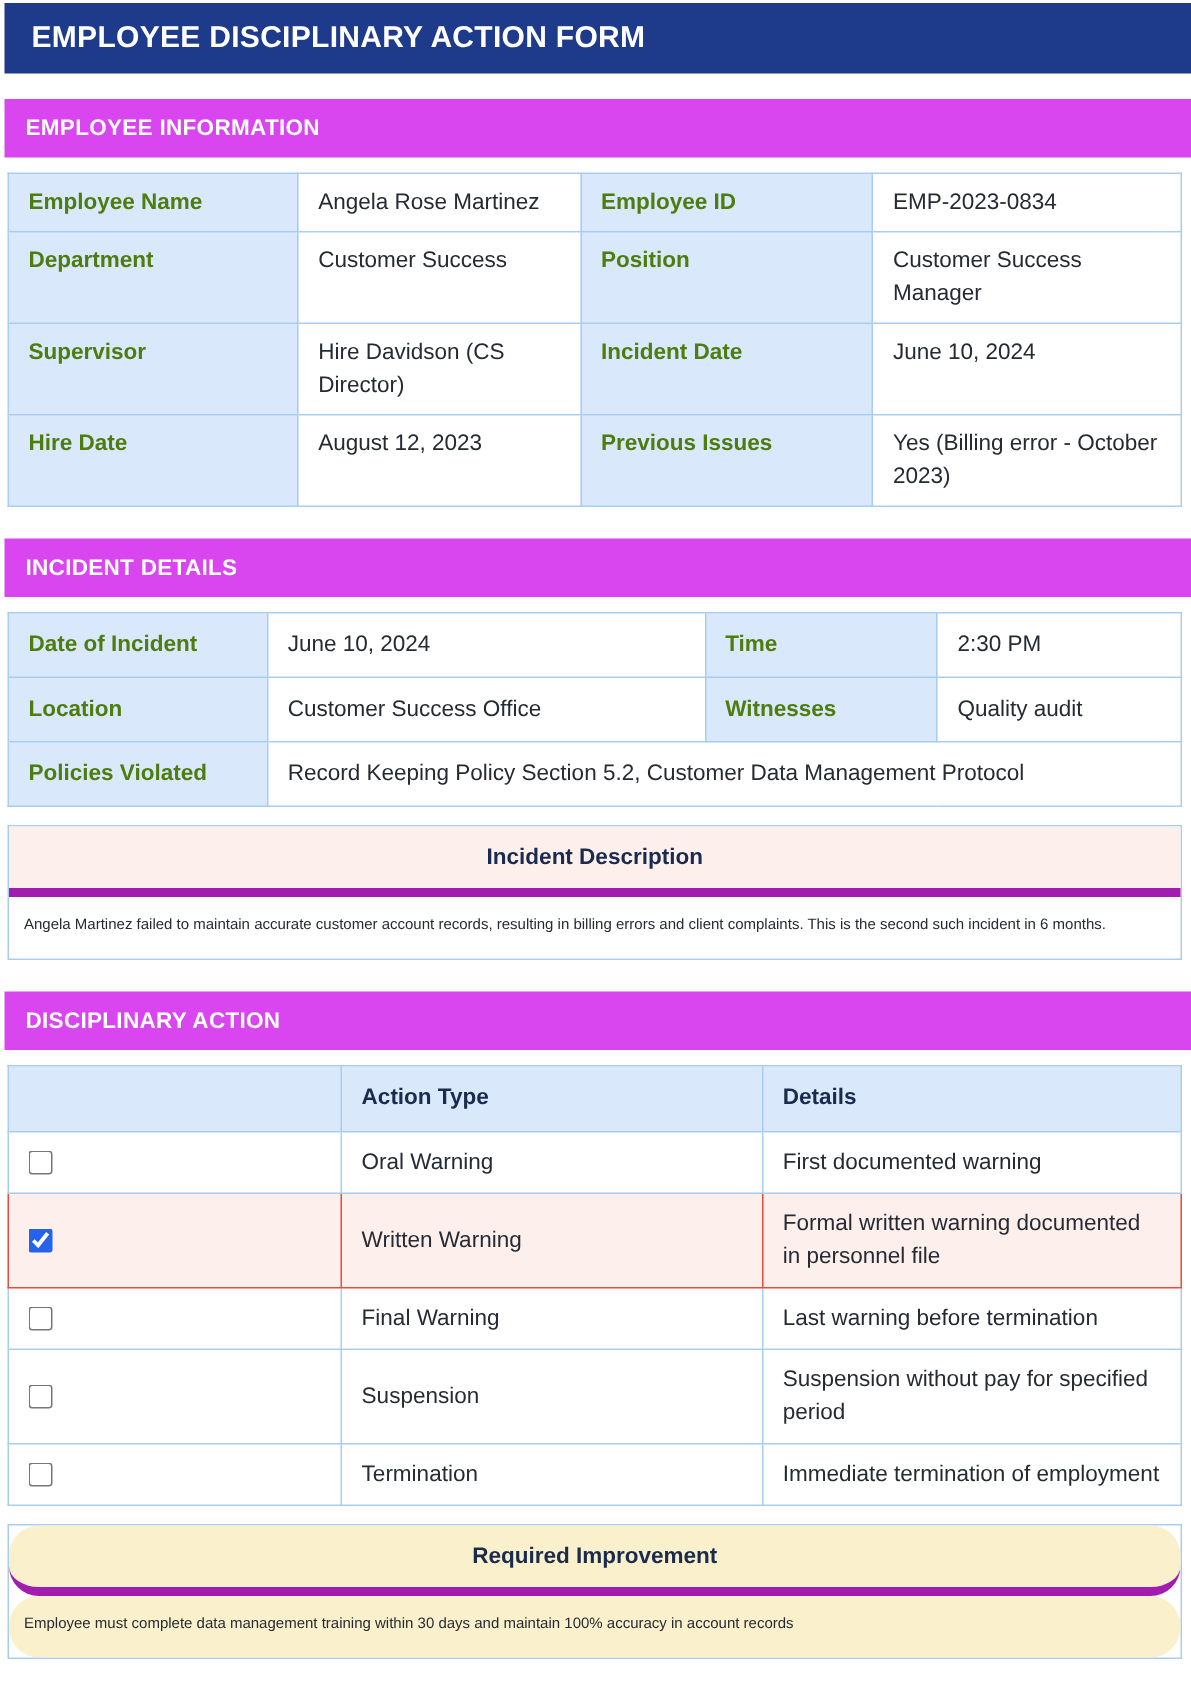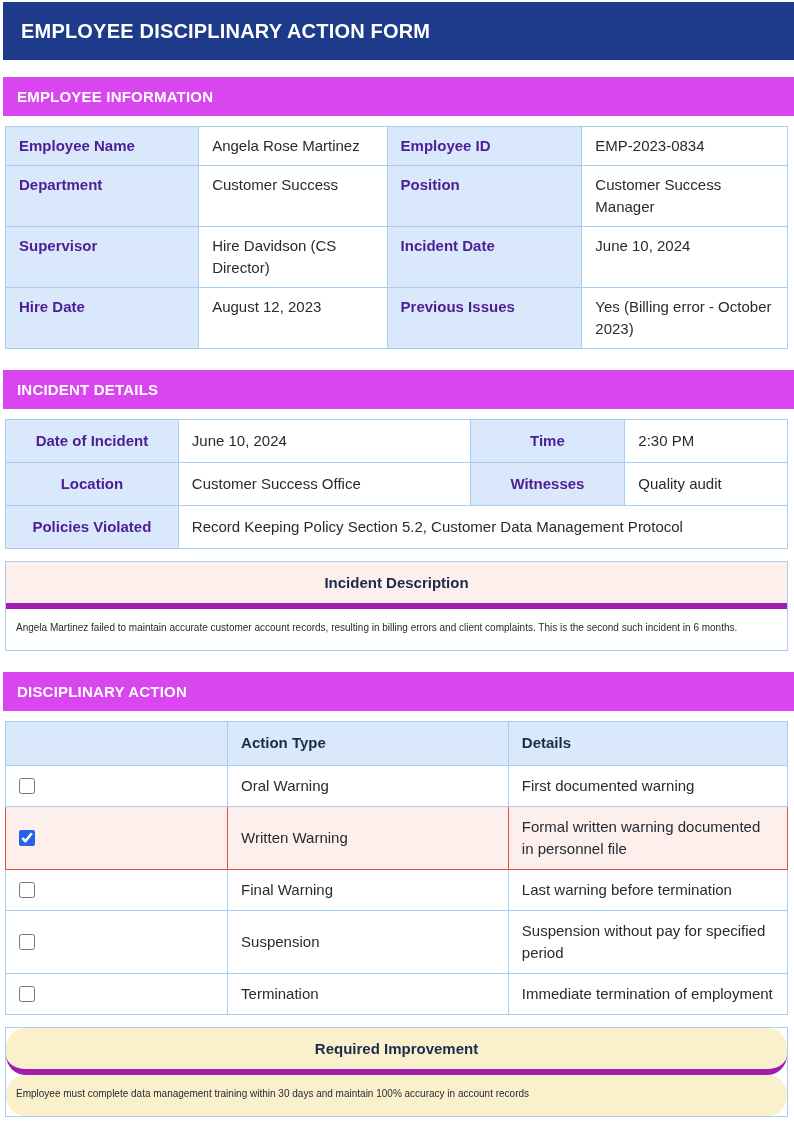--- a/index.html
+++ b/index.html
@@ -8,21 +8,21 @@
     width: 794px; height: 1123px; overflow: hidden;
     font-family: "Liberation Sans", sans-serif;
     color: #262b33;
   }
   .page { width: 794px; height: 1123px; overflow: hidden; padding-top: 2px; }
 
   
   .title-bar {
     background: #1e3a8a;
     margin-left: 3px;
-    height: 58px;
+    height: 47px;
     display: flex; align-items: center;
     padding-left: 18px;
   }
   .title-bar h1 {
     color: #ffffff; font-size: 20px; font-weight: bold; letter-spacing: 0.2px;
   }
 
   
   .section-bar {
     background: #d946ef;
@@ -45,25 +45,25 @@
   }
   td {
     border: 1px solid #a9cdf0;
     padding: 8px 13px;
     line-height: 1.47;
     word-wrap: break-word;
   }
   td.label {
     background: #d9e8fb;
     font-weight: bold;
-    color: #4c1d95;
+    color: #4d7c0f;
   }
   .info-table td { vertical-align: top; }
   .incident-table td { vertical-align: middle; padding: 10px 13px; }
-  .incident-table td.label { text-align: center; }
+  .incident-table td.label { }
   .action-table td { vertical-align: middle; padding: 9px 13px; }
   .action-table td.col-head {
     background: #d9e8fb; font-weight: bold; color: #1a2b4d;
     text-align: left; padding: 10px 13px;
   }
   .action-table tr.selected td {
     background: #fdefec;
     border-color: #e74c3c;
   }
   .check-cell input {

